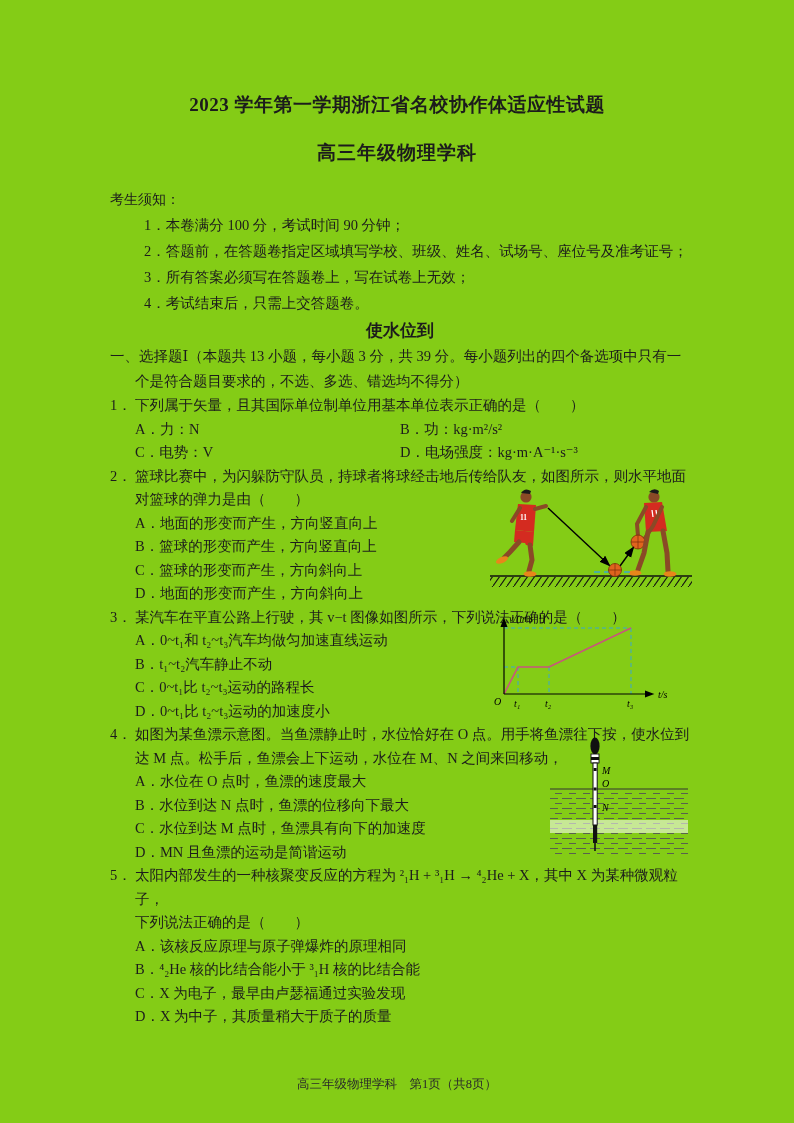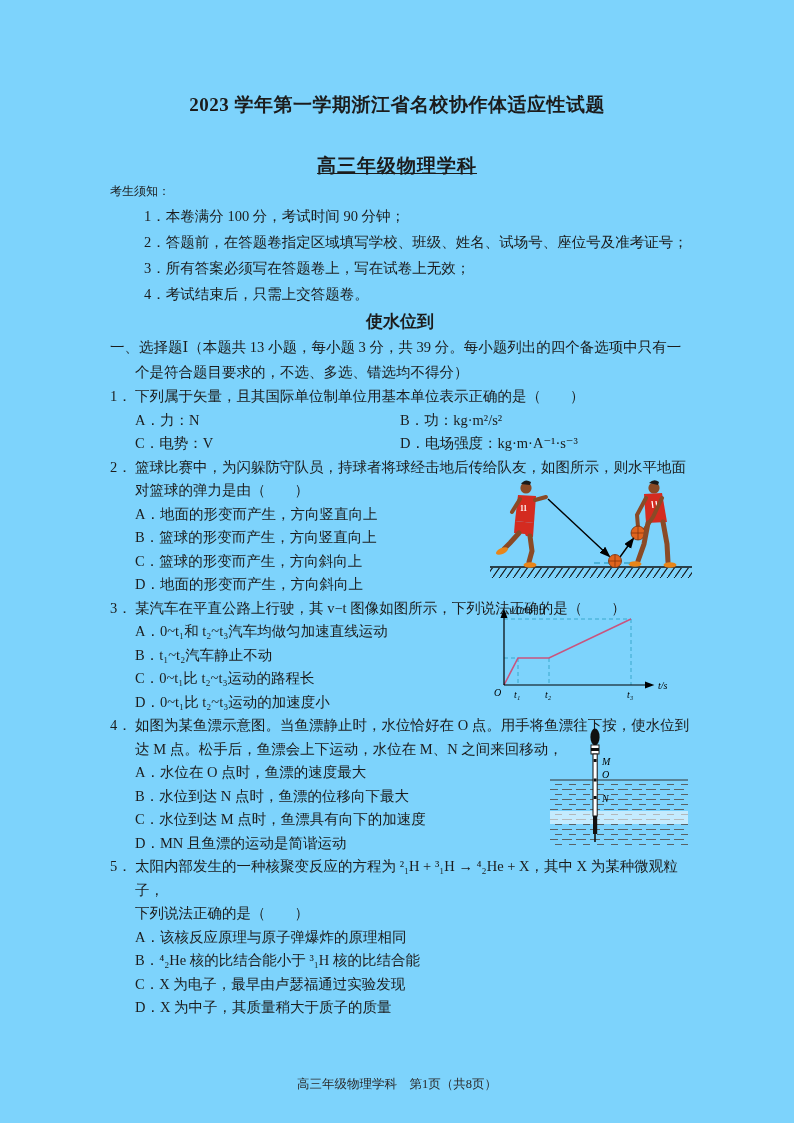--- a/index.html
+++ b/index.html
@@ -1,28 +1,28 @@
 <!DOCTYPE html>
 <html><head>
 <meta charset="utf-8">
 <style>
   html,body { margin:0; padding:0; background:#e8e8e8; }
   .page {
     position:relative; width:794px; height:1123px; margin:0 auto;
-    background:#7dd3fc; overflow:hidden;
+    background:#84cc16; overflow:hidden;
     font-family:"Liberation Serif","DejaVu Serif",serif;
     color:#1c1c1c; font-size:14.5px;
   }
   .titles { padding-top:92px; text-align:center; }
   .title-main { font-size:19px; font-weight:bold; letter-spacing:0.5px; }
-  .title-sub  { font-size:19px; font-weight:bold; margin-top:35px; letter-spacing:1px;text-decoration:underline; }
+  .title-sub  { font-size:19px; font-weight:bold; margin-top:22px; letter-spacing:1px; }
 
   .content { width:580px; margin-left:110px; }
 
-  .notice-heading { line-height:24px; font-size:12px; }
+  .notice-heading { margin-top:22px; line-height:24px; font-size:14px; }
   .notice-item { padding-left:34px; line-height:26px; font-size:14.5px; }
 
   .part-heading {
     text-align:center; font-weight:bold; font-size:17px; line-height:26px;
     margin-top:2px; font-family:"Liberation Sans","DejaVu Sans",sans-serif;
   }
   .intro-line1 { line-height:25px; }
   .intro-line2 { line-height:25px; padding-left:25px; }
 
   .q { position:relative; }

